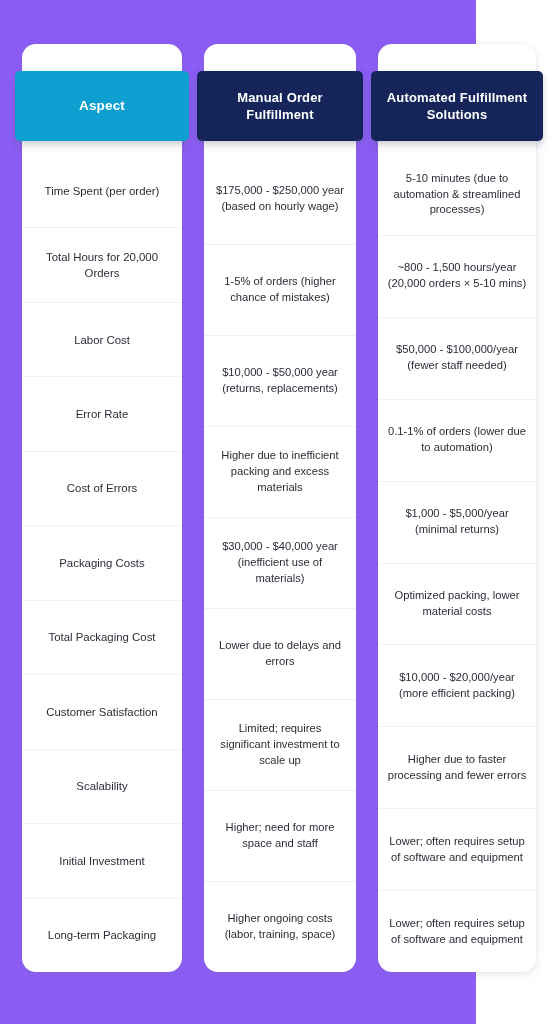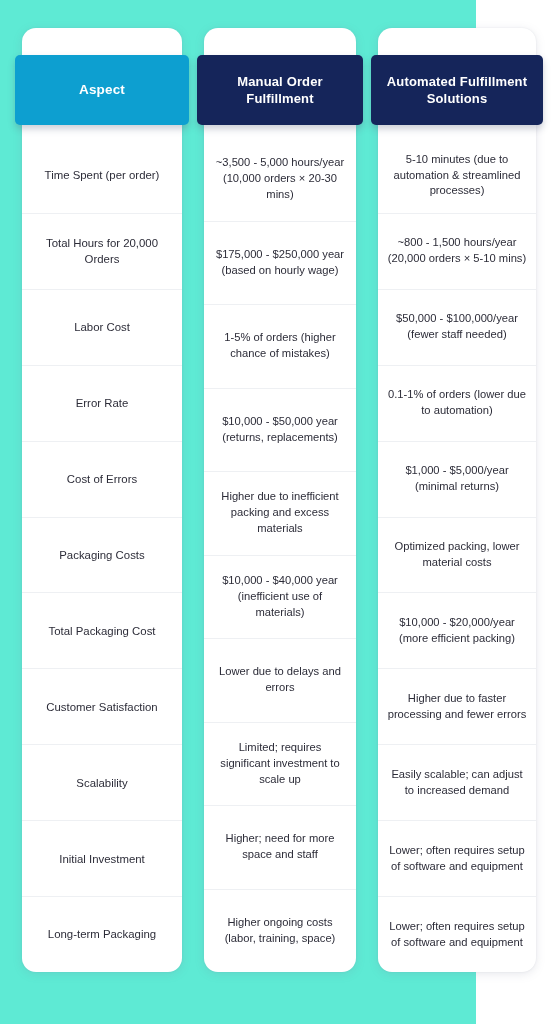--- a/index.html
+++ b/index.html
@@ -11,23 +11,23 @@
     height: 1024px;
     background: #ffffff;
     font-family: "Liberation Sans", sans-serif;
     overflow: hidden;
   }
 
   .comparison-wrap {
     position: relative;
     width: 476px;
     height: 1024px;
-    background: #5eead4;
+    background: #8b5cf6;
     box-sizing: border-box;
-    padding: 28px 22px 52px 22px;
+    padding: 44px 22px 52px 22px;
   }
 
   .columns {
     display: flex;
     gap: 22px;
     height: 100%;
     align-items: stretch;
   }
 
   .col {
@@ -147,36 +147,33 @@
     </div>
 
     <div class="col col-manual">
       <div class="head-slot">
         <div class="ribbon ribbon-navy">
           <span class="ribbon-title">Manual Order Fulfillment</span>
         </div>
       </div>
       <div class="rows">
         <div class="cell">
-            <span>~3,500 - 5,000 hours/year (10,000 orders × 20-30 mins)</span>
-          </div>
-        <div class="cell">
             <span>$175,000 - $250,000 year (based on hourly wage)</span>
           </div>
         <div class="cell">
             <span>1-5% of orders (higher chance of mistakes)</span>
           </div>
         <div class="cell">
             <span>$10,000 - $50,000 year (returns, replacements)</span>
           </div>
         <div class="cell">
             <span>Higher due to inefficient packing and excess materials</span>
           </div>
         <div class="cell">
-            <span>$10,000 - $40,000 year (inefficient use of materials)</span>
+            <span>$30,000 - $40,000 year (inefficient use of materials)</span>
           </div>
         <div class="cell">
             <span>Lower due to delays and errors</span>
           </div>
         <div class="cell">
             <span>Limited; requires significant investment to scale up</span>
           </div>
         <div class="cell">
             <span>Higher; need for more space and staff</span>
           </div>
@@ -211,23 +208,20 @@
         <div class="cell">
             <span>Optimized packing, lower material costs</span>
           </div>
         <div class="cell">
             <span>$10,000 - $20,000/year (more efficient packing)</span>
           </div>
         <div class="cell">
             <span>Higher due to faster processing and fewer errors</span>
           </div>
         <div class="cell">
-            <span>Easily scalable; can adjust to increased demand</span>
-          </div>
-        <div class="cell">
             <span>Lower; often requires setup of software and equipment</span>
           </div>
         <div class="cell">
             <span>Lower; often requires setup of software and equipment</span>
           </div>
       </div>
     </div>
 
   </div>
 </div>

